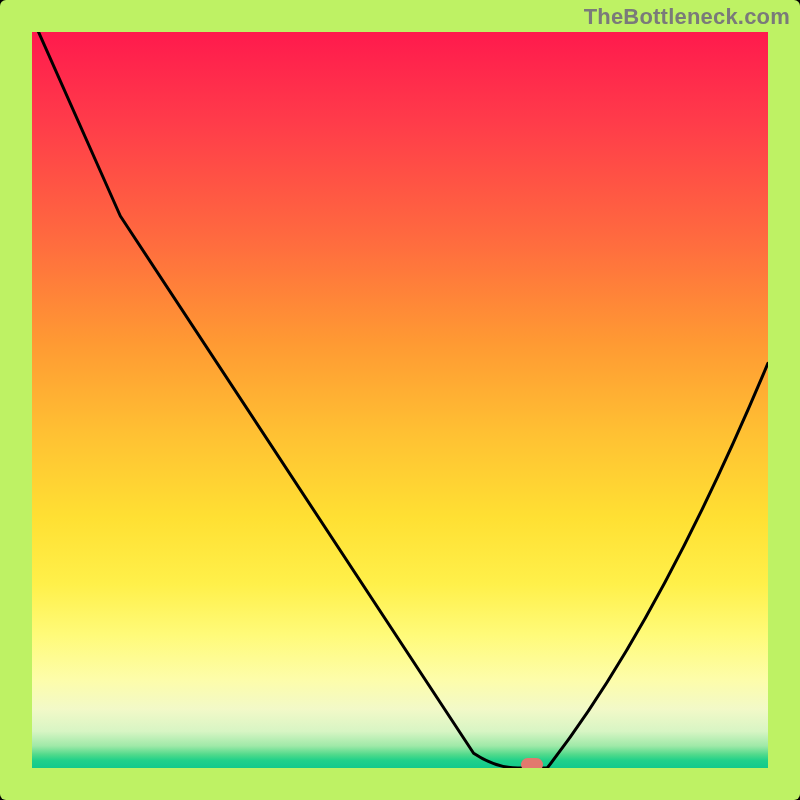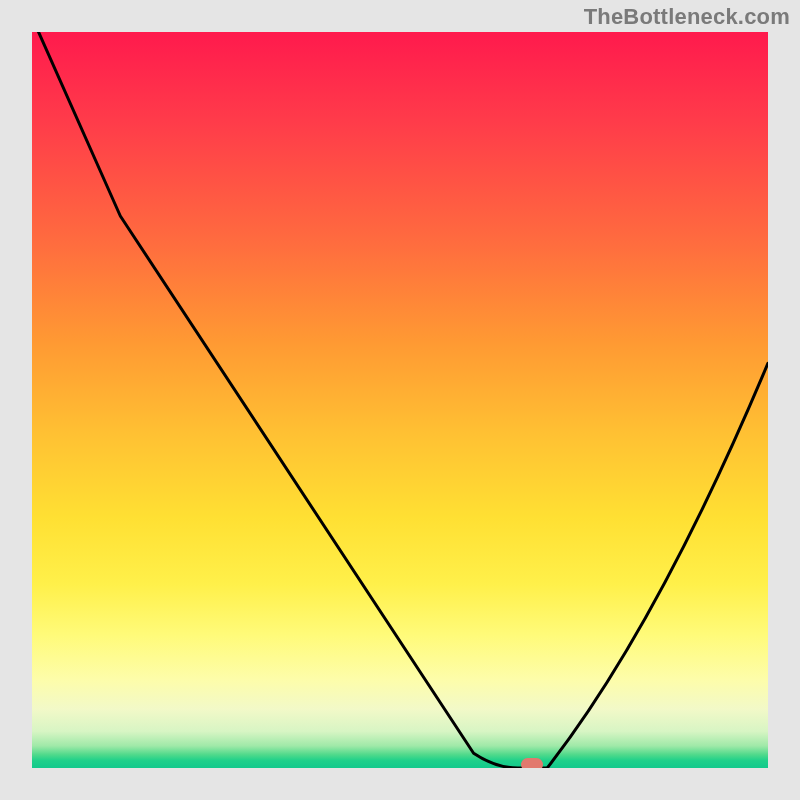--- a/index.html
+++ b/index.html
@@ -7,21 +7,22 @@
     padding: 0;
     width: 800px;
     height: 800px;
     background: #000;
     font-family: Arial, Helvetica, sans-serif;
   }
   .frame {
     position: relative;
     width: 800px;
     height: 800px;
-    background: #e5e5e5;
+    background: #bef264;
+    border-radius: 6px;
   }
   .attribution {
     position: absolute;
     top: 4px;
     right: 10px;
     color: #7a7a7a;
     font-size: 22px;
     font-weight: 600;
     letter-spacing: 0.2px;
   }

